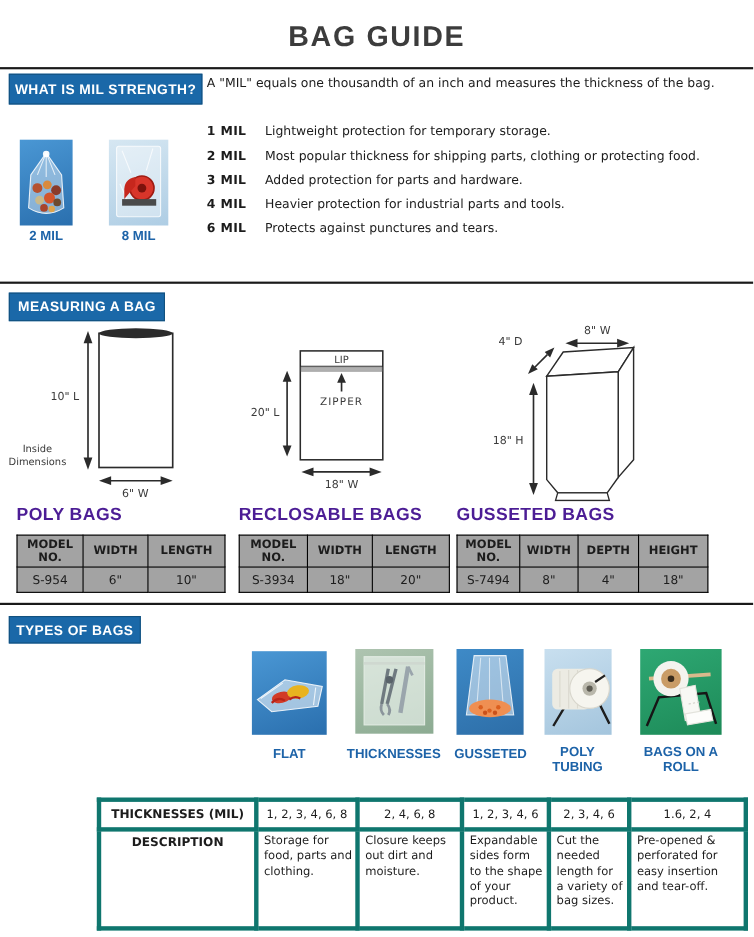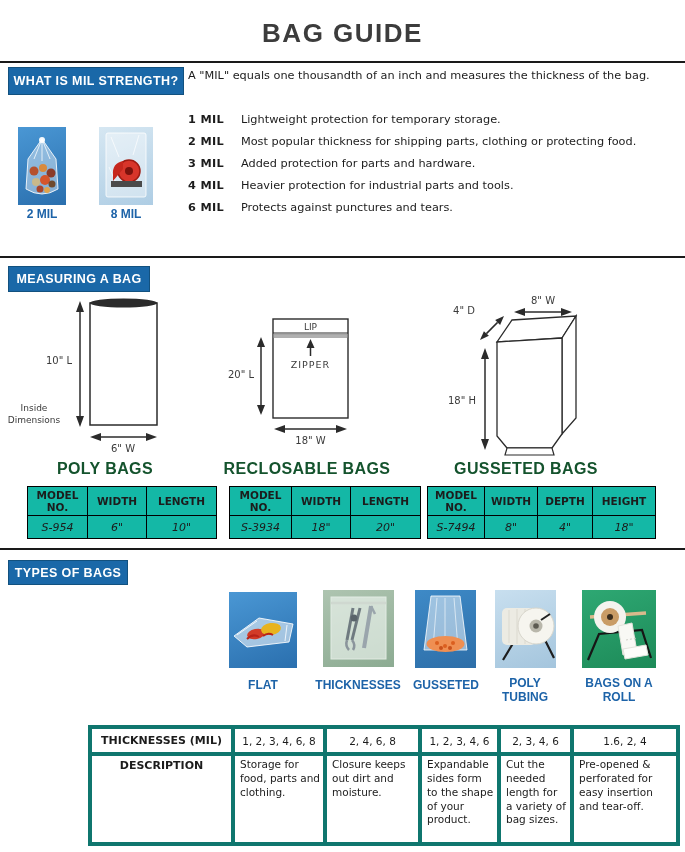--- a/index.html
+++ b/index.html
@@ -11,28 +11,28 @@
   .banner { position:absolute; background:#1a68a8; border:1px solid #12517f;
     display:flex; align-items:center; justify-content:center;
     font:bold 12.5px "Liberation Sans", sans-serif; color:#fff; letter-spacing:0.4px; }
   .intro { position:absolute; left:188px; top:68px; width:478px; font-size:11.3px; line-height:15px; }
   .mil-row { position:absolute; left:188px; white-space:nowrap; font-size:11.3px; }
   .mil-strength { font-weight:bold; margin-right:17px; letter-spacing:0.3px; }
   .photo { position:absolute; overflow:hidden; }
   .photo svg { display:block; }
   .photo-label { position:absolute; text-align:center;
     font:bold 12px "Liberation Sans", sans-serif; color:#1d63a8; line-height:1.2; }
-  .sec-title { position:absolute; text-align:center;
-    font:bold 16px "Liberation Sans", sans-serif; color:#14532d; letter-spacing:0.4px; }
+  .sec-title { position:absolute; text-align:left;
+    font:bold 16px "Liberation Sans", sans-serif; color:#4c1d95; letter-spacing:0.4px; }
   .diagram { position:absolute; }
   .diagram text { font-family:"DejaVu Sans", sans-serif; fill:#3a3a3a; }
-  .spec-table { position:absolute; border-collapse:collapse; background:#14b8a6;margin-left:12px; }
+  .spec-table { position:absolute; border-collapse:collapse; background:#a3a3a3; }
   .spec-table th, .spec-table td { border:1px solid #000; text-align:center; }
   .spec-table th { font:bold 10.5px "DejaVu Sans", sans-serif; line-height:1.15; height:26px; padding:1px 2px; }
-  .spec-table td { font-size:11px; height:20px; padding:1px 2px;font-style:italic; }
+  .spec-table td { font-size:11px; height:20px; padding:1px 2px; }
   .types-table { position:absolute; border-collapse:collapse; background:#fff; }
   .types-table th, .types-table td { border:4px solid #0f766e; }
   .types-table .rowhead { font:bold 11px "DejaVu Sans", sans-serif; text-align:center; padding:2px 4px; }
   .types-table .rowhead-top { vertical-align:top; padding-top:3px; }
   .types-table .thick { font-size:10.5px; text-align:center; height:21px; padding:1px 1px; }
   .types-table .desc { font-size:10.5px; text-align:left; vertical-align:top;
     line-height:1.32; padding:2px 3px 4px 5px; height:80px; }
   
   .bg-blue1   { background:linear-gradient(160deg,#4a97d4,#2a6fae); }
   .bg-blue2   { background:linear-gradient(160deg,#d6e7f2,#aecde4); }

